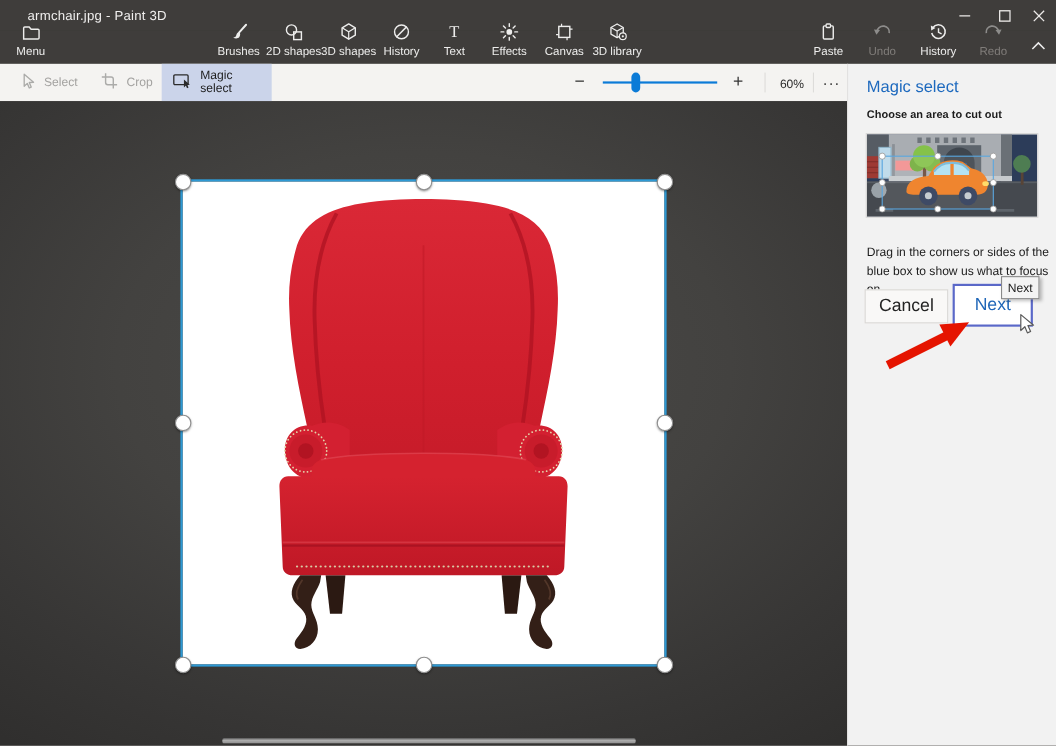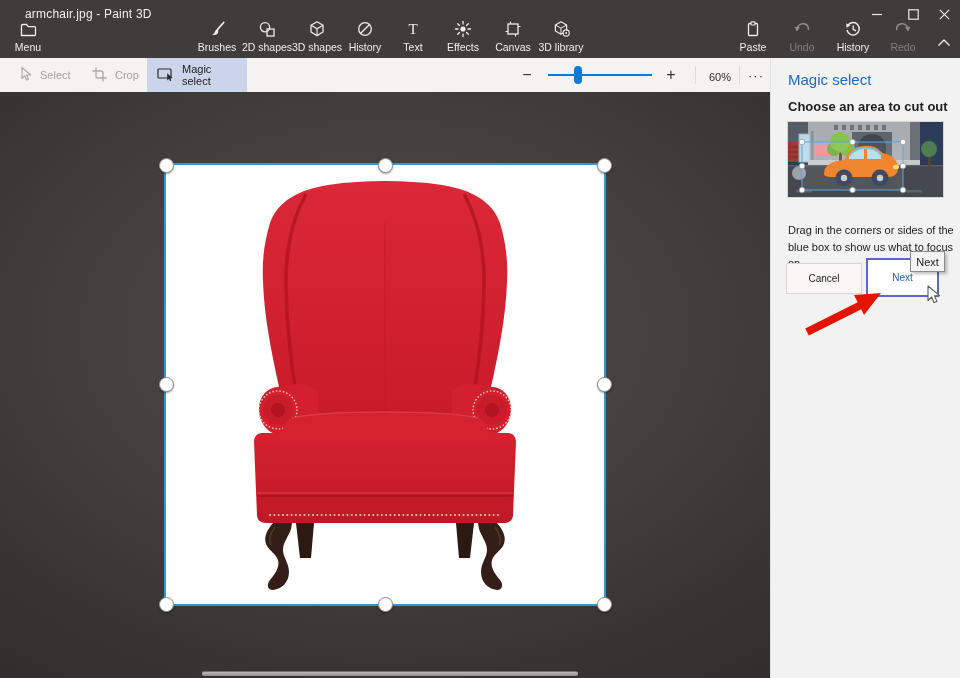--- a/index.html
+++ b/index.html
@@ -40,24 +40,24 @@
     background:radial-gradient(ellipse 620px 430px at 385px 240px, #4b4a48 0%, #434240 45%, #373635 78%, #302f2e 100%); }
   .photo { position:absolute; left:166px; top:73px; width:438px; height:439px; background:#ffffff; }
   .sel-border { position:absolute; left:164px; top:71px; width:442px; height:443px; border:2px solid #2e9ad5; pointer-events:none; }
   .handle { position:absolute; width:15px; height:15px; border-radius:50%; background:#fff; border:1px solid #8f8f8f; box-shadow:0 1px 2px rgba(0,0,0,.4); }
   .hscrollbar { position:absolute; left:202px; top:579px; width:376px; height:5px; border-radius:2px;
     background:linear-gradient(#b9b9b9, #8d8d8d); border-top:1px solid #6f6f6f; }
 
   
   .panel { position:absolute; left:770px; top:58px; width:190px; height:620px; background:#f2f2f2; border-left:1px solid #e2e1e0; }
   .panel-title { position:absolute; left:17px; top:13px; font-size:15px; color:#1d69be; }
-  .panel-sub { position:absolute; left:17px; top:41px; font-size:13px; font-weight:700; color:#1d1d1d; }
+  .panel-sub { position:absolute; left:17px; top:41px; font-size:10px; font-weight:700; color:#1d1d1d; }
   .thumb { position:absolute; left:17px; top:64px; width:155px; height:75px; outline:1px solid #d6d5d4; }
   .panel-instr { position:absolute; left:17px; top:164px; width:168px; font-size:11px; line-height:1.5; color:#1c1c1c; }
-  .btn { position:absolute; display:flex; align-items:center; justify-content:center; font-size:10px; cursor:default; }
+  .btn { position:absolute; display:flex; align-items:center; justify-content:center; font-size:16px; cursor:default; }
   .btn-cancel { left:15px; top:205px; width:76px; height:31px; background:#f9f8f7; border:1px solid #d9d7d5; color:#222; }
   .btn-next { left:95px; top:200px; width:73px; height:39px; background:#ffffff; border:2px solid #5a68c8; color:#1f66b8; }
   .tooltip { position:absolute; left:139px; top:193px; width:35px; height:21px; background:#f4f4f4; border:1px solid #8a8a8a;
     box-shadow:2px 2px 3px rgba(0,0,0,.25); display:flex; align-items:center; justify-content:center; font-size:11px; color:#222; z-index:5; }
   .cursor { position:absolute; left:156px; top:227px; z-index:7; }
 
   .overlay { position:absolute; left:0; top:0; width:960px; height:678px; pointer-events:none; z-index:40; }
 </style>
 </head>
 <body>

